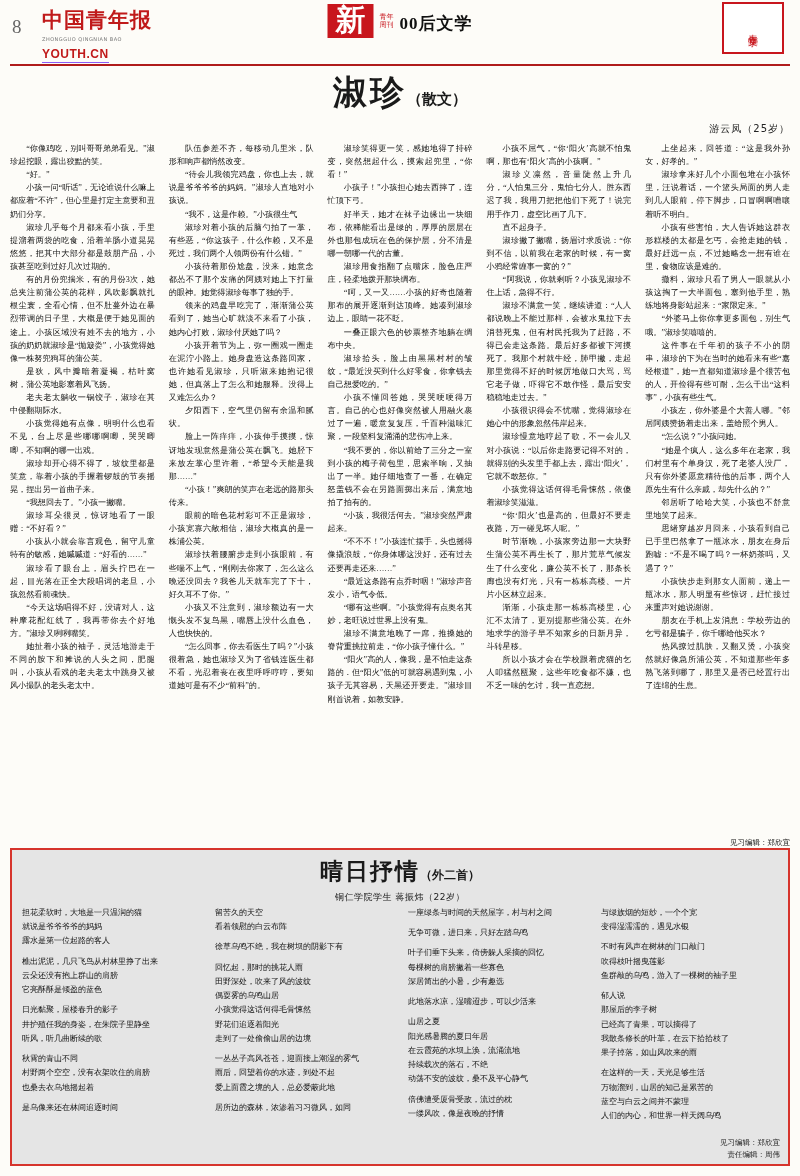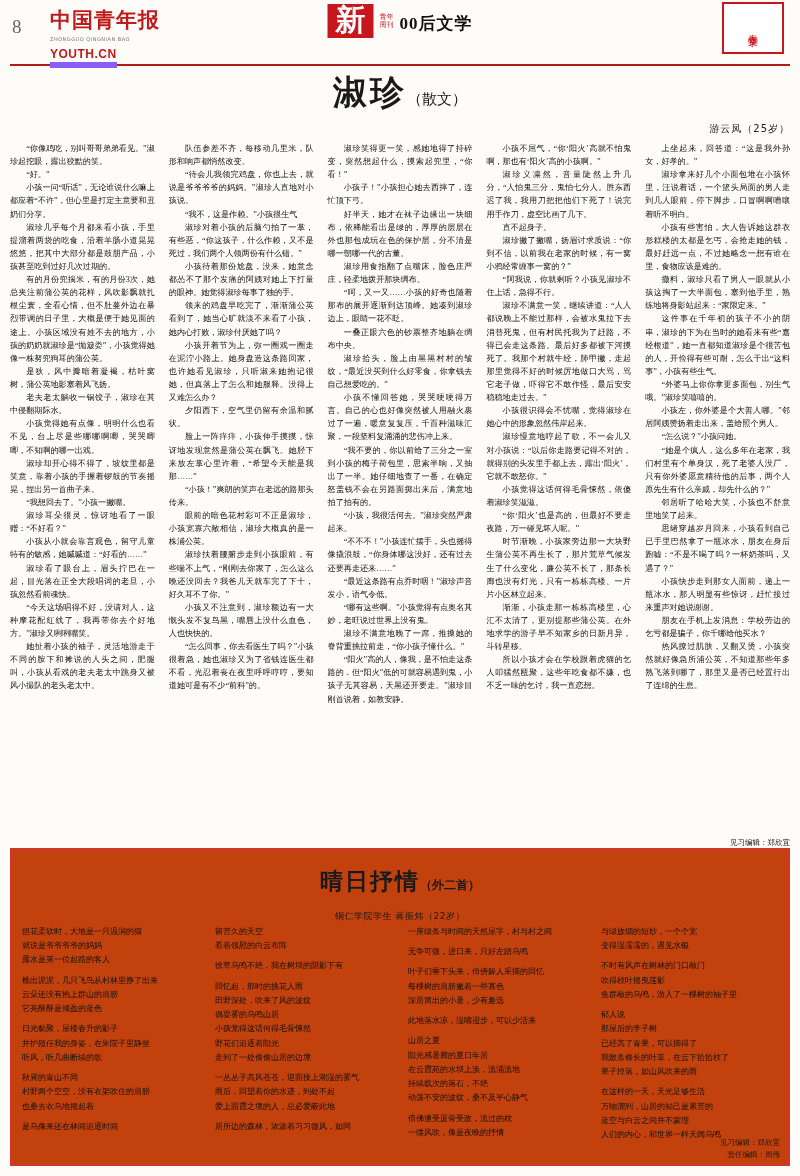--- a/index.html
+++ b/index.html
@@ -15,31 +15,31 @@
 
   
   .masthead{
     position:relative;height:64px;display:flex;align-items:flex-start;
     border-bottom:2px solid #b01c1c;
   }
   .page-num{
     position:absolute;left:2px;top:16px;font-size:19px;color:#666;
     font-family:"Liberation Serif",serif;
   }
-  .logo-block{position:absolute;left:40px;top:6px;width:150px;}
+  .logo-block{position:absolute;left:32px;top:6px;width:150px;}
   .logo-cn{
     font-family:"Liberation Serif",serif;
     font-size:21px;font-weight:bold;color:#c01a1a;letter-spacing:1px;
     white-space:nowrap;
   }
   .logo-sub{font-size:5px;color:#777;letter-spacing:.5px;margin-top:2px;line-height:1.35;}
   .logo-url{
     margin-top:3px;font-family:"Liberation Sans",sans-serif;
     font-size:12px;font-weight:bold;color:#c01a1a;letter-spacing:.5px;
-    border-bottom:6px solid #8b5cf6;display:inline-block;padding-bottom:1px;
+    border-bottom:1px solid #8b5cf6;display:inline-block;padding-bottom:1px;
   }
   .center-brand{
     position:absolute;left:50%;transform:translateX(-50%);top:4px;
     display:flex;align-items:center;gap:6px;
   }
   .brand-xin{
     background:#c8161d;color:#fff;font-family:"Liberation Serif",serif;
     font-size:30px;font-weight:bold;padding:1px 8px 3px;line-height:1;
   }
   .brand-sub{
@@ -58,48 +58,48 @@
   }
   .seal span{writing-mode:vertical-rl;font-size:10px;}
 
   
   .article{position:relative;margin-top:4px;height:790px;}
   .art-head{text-align:center;margin:2px 0 6px;}
   .art-title{
     font-family:"Liberation Serif",serif;font-size:34px;font-weight:bold;
     letter-spacing:3px;display:inline-block;
   }
-  .art-genre{font-family:"Liberation Serif",serif;font-size:15px;font-weight:normal;}
+  .art-genre{font-family:"Liberation Serif",serif;font-size:15px;font-weight:bold;}
   .art-author{font-size:10px;color:#222;margin-top:6px;letter-spacing:1px;text-align:right;}
 
   .cols{
     column-count:5;column-gap:14px;column-rule:0;
     font-family:"Liberation Serif",serif;
     font-size:8.1px;line-height:1.62;text-align:justify;color:#111;
     height:742px;
   }
   .cols p{margin:0;text-indent:2em;}
 
   .editors{
     position:absolute;right:0;bottom:-2px;text-align:right;
     font-size:7.5px;line-height:1.7;color:#111;font-family:"Liberation Serif",serif;
   }
 
   
   .poem-box{
     position:absolute;left:10px;right:10px;top:848px;height:318px;
-    border:2px solid #d6342c;box-sizing:border-box;padding:16px 10px 4px;
-    background:#c2410c;
+    border:2px solid #d6342c;box-sizing:border-box;padding:6px 10px 4px;
+    background:#e5e5e5;
   }
   .poem-head{text-align:center;margin-bottom:2px;}
   .poem-title{
     font-family:"Liberation Serif",serif;font-size:23px;font-weight:bold;letter-spacing:2px;
   }
   .poem-sub{font-family:"Liberation Serif",serif;font-size:12px;font-weight:bold;}
-  .poem-author{font-size:9px;margin-top:13px;letter-spacing:.5px;}
+  .poem-author{font-size:9px;margin-top:4px;letter-spacing:.5px;}
   .poem-cols{
     column-count:4;column-gap:16px;
     font-family:"Liberation Serif",serif;font-size:8px;line-height:1.78;
     height:250px;color:#111;
   }
   .poem-cols p{margin:0;}
   .poem-cols .stanza{margin-bottom:6px;}
   .poem-editors{
     position:absolute;right:8px;bottom:2px;text-align:right;
     font-size:7.5px;line-height:1.7;font-family:"Liberation Serif",serif;
@@ -196,22 +196,22 @@
         <p>淑珍慢意地哼起了歌，不一会儿又对小孩说：“以后你走路要记得不对的，就得别的头发里手都上去，露出‘阳火’，它就不敢怒你。”</p>
         <p>小孩觉得这话何得毛骨悚然，依傻着淑珍笑滋滋。</p>
         <p>“你‘阳火’也是高的，但最好不要走夜路，万一碰见坏人呢。”</p>
         <p>时节渐晚，小孩家旁边那一大块野生蒲公英不再生长了，那片荒草气候发生了什么变化，廉公英不长了，那条长廊也没有灯光，只有一栋栋高楼、一片片小区林立起来。</p>
         <p>渐渐，小孩走那一栋栋高楼里，心汇不太清了，更别提那些蒲公英。在外地求学的游子早不知家乡的日新月异，斗转星移。</p>
         <p>所以小孩才会在学校跟着虎猫的乞人叩猛然瓯聚，这些年吃食都不嫌，也不乏一味的乞讨，我一直恋想。</p>
         <p>上坐起来，回答道：“这是我外孙女，好孝的。”</p>
         <p>淑珍拿来好几个小面包堆在小孩怀里，汪说着话，一个篮头局面的男人走到几人眼前，停下脚步，口冒啊啊嘈嚷着听不明白。</p>
         <p>小孩有些害怕，大人告诉她这群衣形糕楼的太都是乞丐，会抢走她的钱，最好赶远一点，不过她略念一想有谁在里，食物应该是难的。</p>
         <p>撤料，淑珍只看了男人一眼就从小孩这掏了一大半面包，塞到他手里，熟练地将身影站起来：“家限定来。”</p>
+        <p>“外婆马上你你拿更多面包，别生气哦。”淑珍笑嘻嘻的。</p>
         <p>这件事在千年初的孩子不小的阴串，淑珍的下为在当时的她看来有些“嘉经根道”，她一直都知道淑珍是个很苦包的人，开俭得有些可耐，怎么干出“这料事”，小孩有些生气。</p>
-        <p>“外婆马上你你拿更多面包，别生气哦。”淑珍笑嘻嘻的。</p>
         <p>小孩左，你外婆是个大善人哪。”邻居阿姨赞扬着走出来，盖给照个男人。</p>
         <p>“怎么说？”小孩问她。</p>
         <p>“她是个疯人，这么多年在老家，我们村里有个单身汉，死了老婆人没厂，只有你外婆愿意精待他的后事，两个人原先生有什么亲戚，却先什么的？”</p>
         <p>邻居听了哈哈大笑，小孩也不舒意里地笑了起来。</p>
         <p>思绪穿越岁月回来，小孩看到自己已手里巴然拿了一瓶冰水，朋友在身后跑嘘：“不是不喝了吗？一杯奶茶吗，又遇了？”</p>
         <p>小孩快步走到那女人面前，递上一瓶冰水，那人明显有些惊讶，赶忙接过来重声对她说谢谢。</p>
         <p>朋友在手机上发消息：学校劳边的乞亏都是骗子，你千哪给他买水？</p>
         <p>热风撩过肌肤，又翻又烫，小孩突然就好像急所浦公英，不知道那些年多熟飞落到哪了，那里又是否已经置行出了连绵的生息。</p>
       </div>
 

